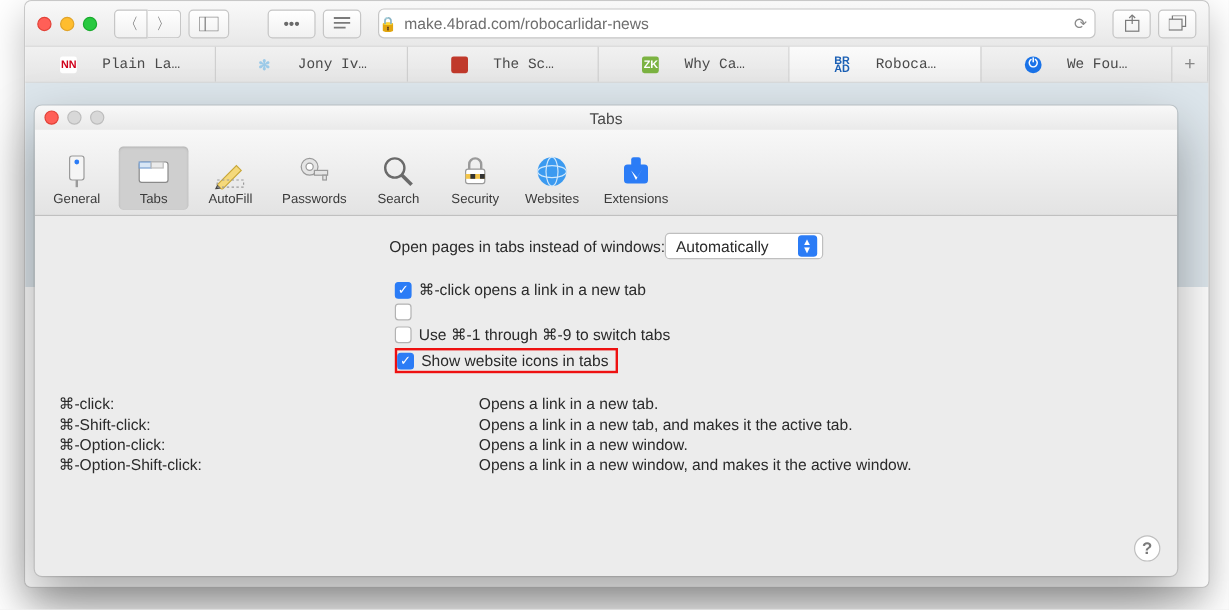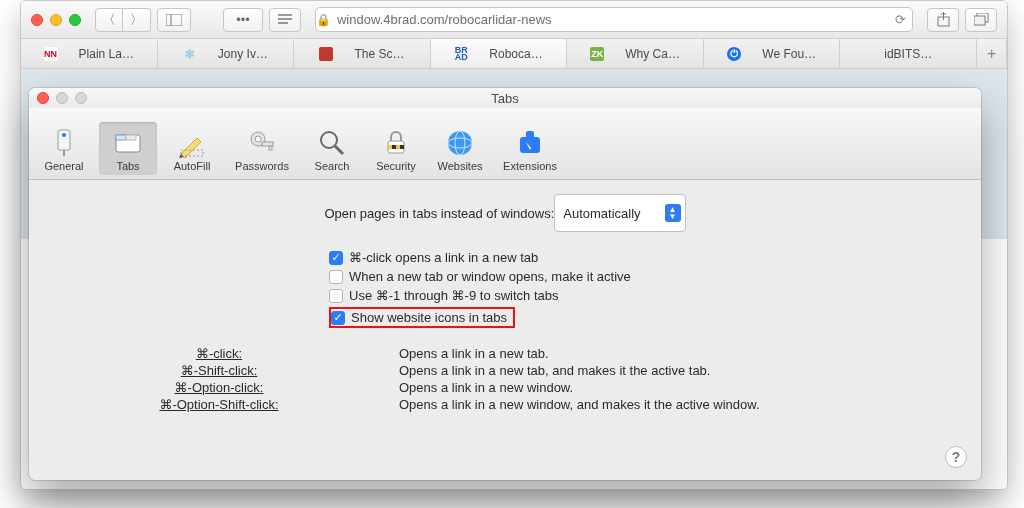--- a/index.html
+++ b/index.html
@@ -81,21 +81,21 @@
   padding:0 6px; min-width:0;
 }
 .tab .favicon { width:14px; height:14px; display:flex; align-items:center; justify-content:center; font-size:9px; font-weight:bold; border-radius:2px; flex-shrink:0; }
 .tab .favicon.nn { background:#fff; color:#d0021b; }
 .tab .favicon.jony { color:#9ccae8; font-size:12px; }
 .tab .favicon.science { background:#c0392b; }
 .tab .favicon.brad { color:#1a5fb4; font-size:9px; line-height:7px; }
 .tab .favicon.zk { background:#7cb342; color:#fff; }
 .tab .favicon.wefou { background:#1a73e8; color:#fff; border-radius:50%; font-size:10px; }
 .tab.active { background:linear-gradient(#fbfbfb,#efefef); }
-.tab .lbl { white-space:nowrap; overflow:hidden; text-overflow:ellipsis; }
+.tab .lbl { white-space:nowrap; overflow:hidden; text-overflow:ellipsis;font-family:Liberation Mono, monospace; }
 .tab.newtab { flex:0 0 30px; font-size:16px; color:#888; }
 .page-bg {
   position:absolute;
   left:0; right:0; top:68px; bottom:0;
   background:linear-gradient(#dde6ec 0 170px,#ffffff 170px);
 }
 
 .prefs {
   position:absolute;
   left:29px; top:88px;
@@ -143,21 +143,21 @@
   padding:14px 20px 12px;
   color:#2a2a2a;
 }
 .row-open {
   display:flex; align-items:center; justify-content:center;
   gap:0; margin-bottom:18px;
   font-size:13px;
 }
 .select {
   background:#fff; border:1px solid #bfbfbf; border-radius:4px;
-  height:38px; display:flex; align-items:center;
+  height:22px; display:flex; align-items:center;
   font-size:13px; padding:0 4px 0 8px;
   position:relative;
 }
 .select .arrows {
   width:16px; height:18px; margin-left:24px;
   background:#2b7cf6;
   border-radius:3px;
   display:flex; flex-direction:column; align-items:center; justify-content:center;
   color:#fff; font-size:8px; line-height:7px;
 }
@@ -167,21 +167,21 @@
   width:14px; height:14px; border-radius:3px;
   border:1px solid #b3b3b3; background:#fff;
   display:flex; align-items:center; justify-content:center;
   flex-shrink:0;
 }
 .cb.checked { background:#2b7cf6; border-color:#2b7cf6; color:#fff; font-size:11px; }
 .highlight {
   border:2px solid #e11; padding:1px 6px 1px 0; display:inline-flex; align-items:center; gap:6px;
 }
 .shortcuts { display:grid; grid-template-columns: 340px 10px 1fr; row-gap:2px; font-size:13px; }
-.sc-k { text-align:center;text-decoration:underline; }
+.sc-k { text-align:left; }
 .help {
   position:absolute; right:14px; bottom:12px;
   width:22px; height:22px; border-radius:50%;
   border:1px solid #bfbfbf; background:#fff;
   color:#7a7a7a; display:flex; align-items:center; justify-content:center;
   font-size:14px; font-weight:bold;
 }
 .cmd { font-family:-apple-system,Helvetica,sans-serif; }
 </style>
 </head>
@@ -208,21 +208,21 @@
     <div class="tb-btn" style="width:40px">•••</div>
     <div class="tb-btn" style="width:32px">
       <svg width="14" height="11">
           <line x1="0" y1="1" x2="14" y2="1" stroke="#7a7a7a" stroke-width="1.5"></line>
           <line x1="0" y1="5" x2="14" y2="5" stroke="#7a7a7a" stroke-width="1.5"></line>
           <line x1="0" y1="9" x2="10" y2="9" stroke="#7a7a7a" stroke-width="1.5"></line>
         </svg>
     </div>
     <div class="addr">
       <span class="lock-icon">🔒</span>
-      <span>window.4brad.com/robocarlidar-news</span>
+      <span>make.4brad.com/robocarlidar-news</span>
       <span class="reload-icon">⟳</span>
     </div>
     <div class="tb-btn" style="width:32px">
       <svg width="13" height="15">
           <rect x="1" y="5" width="11" height="9" fill="none" stroke="#7a7a7a"></rect>
           <line x1="6.5" y1="0" x2="6.5" y2="8" stroke="#7a7a7a"></line>
           <polyline points="4,3 6.5,0.5 9,3" fill="none" stroke="#7a7a7a"></polyline>
         </svg>
     </div>
     <div class="tb-btn" style="width:32px">
@@ -239,34 +239,31 @@
       <span class="lbl">Plain La…</span>
     </div>
     <div class="tab">
       <span class="favicon jony">✻</span>
       <span class="lbl">Jony Iv…</span>
     </div>
     <div class="tab">
       <span class="favicon science"></span>
       <span class="lbl">The Sc…</span>
     </div>
+    <div class="tab">
+      <span class="favicon zk">ZK</span>
+      <span class="lbl">Why Ca…</span>
+    </div>
     <div class="tab active">
       <span class="favicon brad" style="white-space:pre;">BR<br>AD</span>
       <span class="lbl">Roboca…</span>
     </div>
     <div class="tab">
-      <span class="favicon zk">ZK</span>
-      <span class="lbl">Why Ca…</span>
-    </div>
-    <div class="tab">
       <span class="favicon wefou">⏻</span>
       <span class="lbl">We Fou…</span>
-    </div>
-    <div class="tab">
-      <span class="lbl">idBITS…</span>
     </div>
     <div class="tab newtab">+</div>
   </div>
 
   <div class="page-bg"></div>
 </div>
 
 <div class="prefs">
   <div class="prefs-top">
     <div class="ptraffic">
@@ -371,21 +368,20 @@
       </div>
     </div>
 
     <div class="checks">
       <div class="check-row">
         <span class="cb checked">✓</span>
         <span class="cmd">⌘-click opens a link in a new tab</span>
       </div>
       <div class="check-row">
         <span class="cb"></span>
-        <span>When a new tab or window opens, make it active</span>
       </div>
       <div class="check-row">
         <span class="cb"></span>
         <span class="cmd">Use ⌘-1 through ⌘-9 to switch tabs</span>
       </div>
       <div class="check-row">
         <span class="highlight">
           <span class="cb checked">✓</span>
           <span>Show website icons in tabs</span>
         </span>

